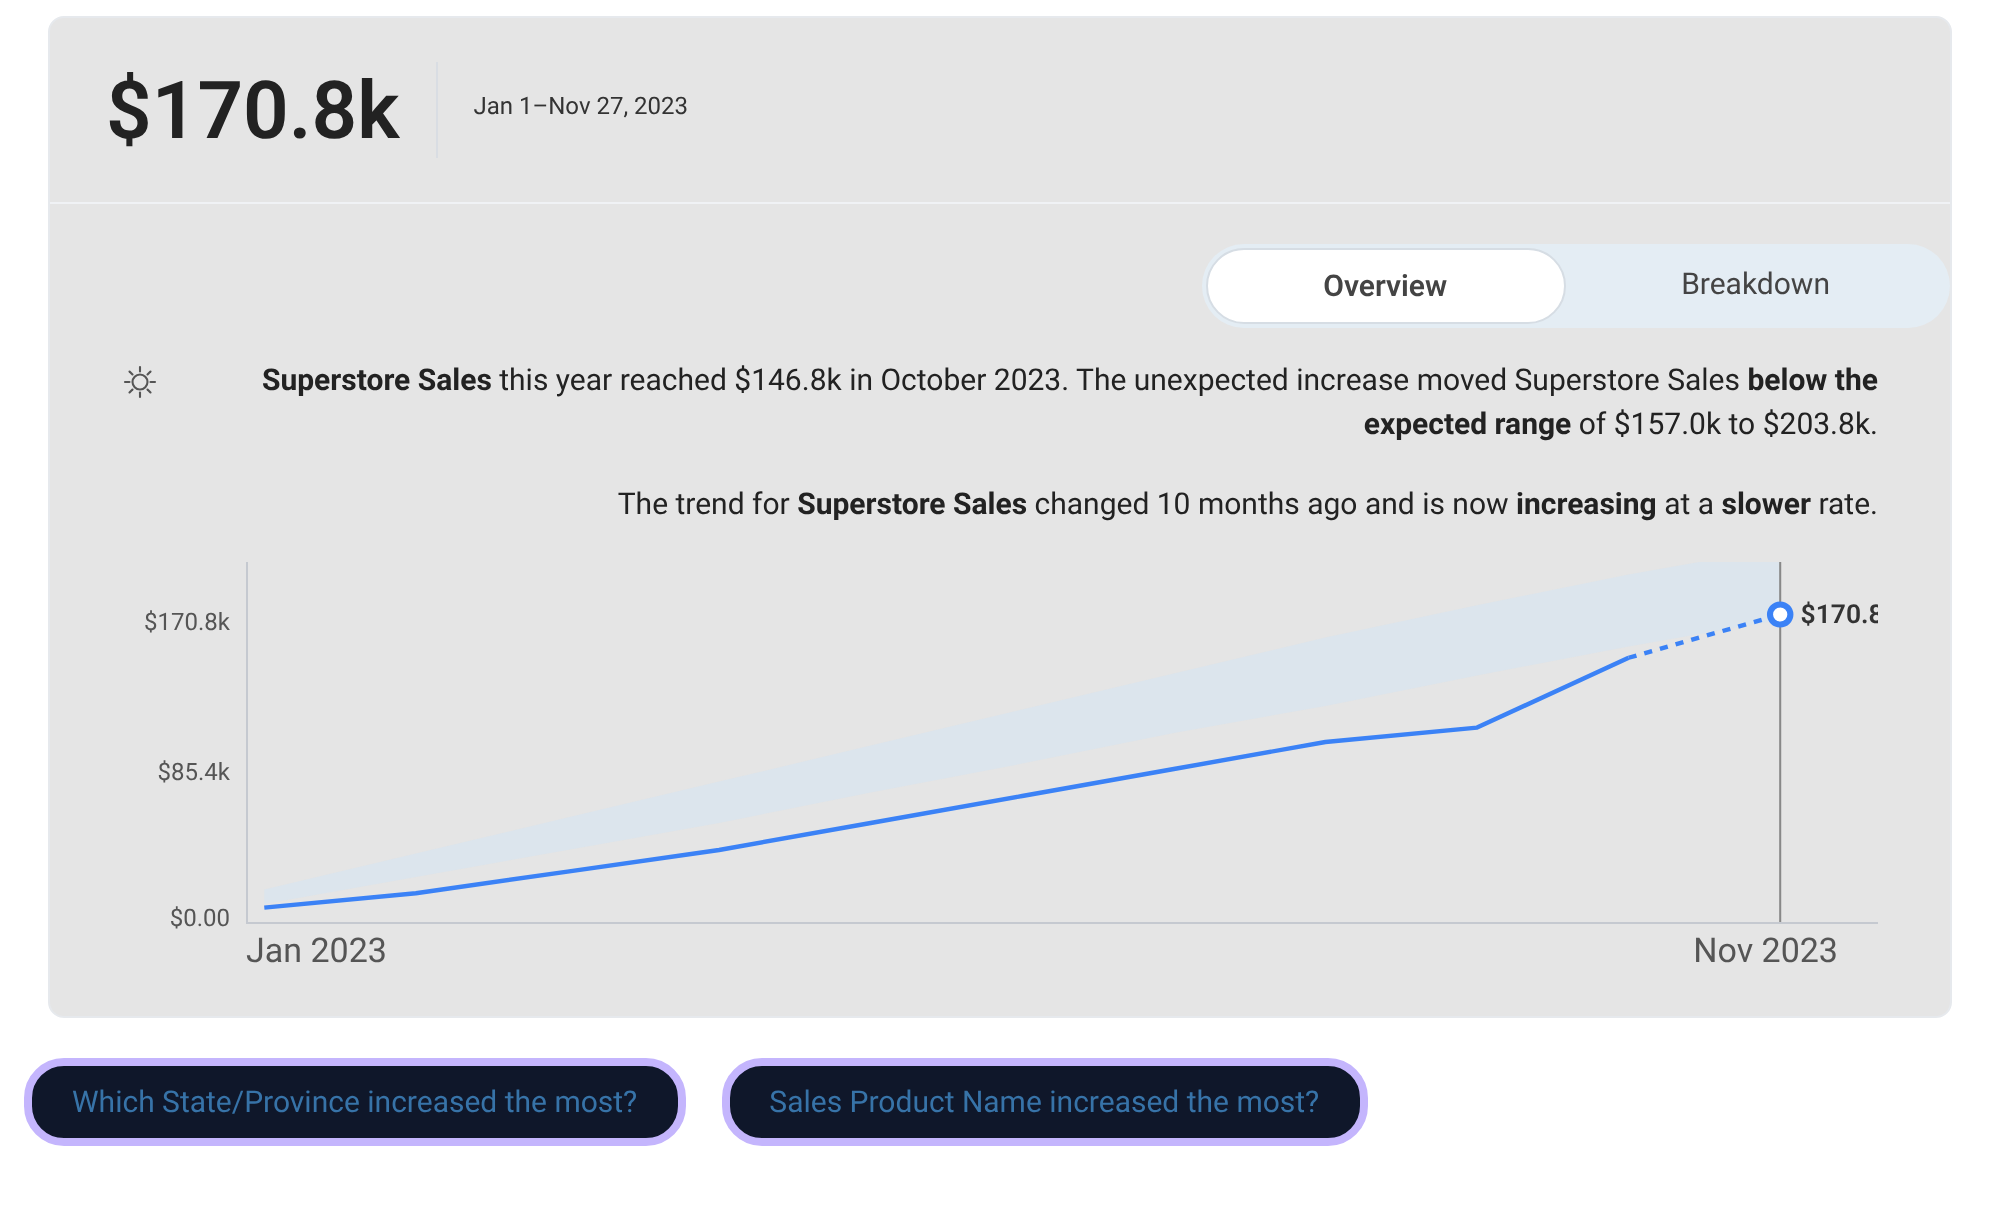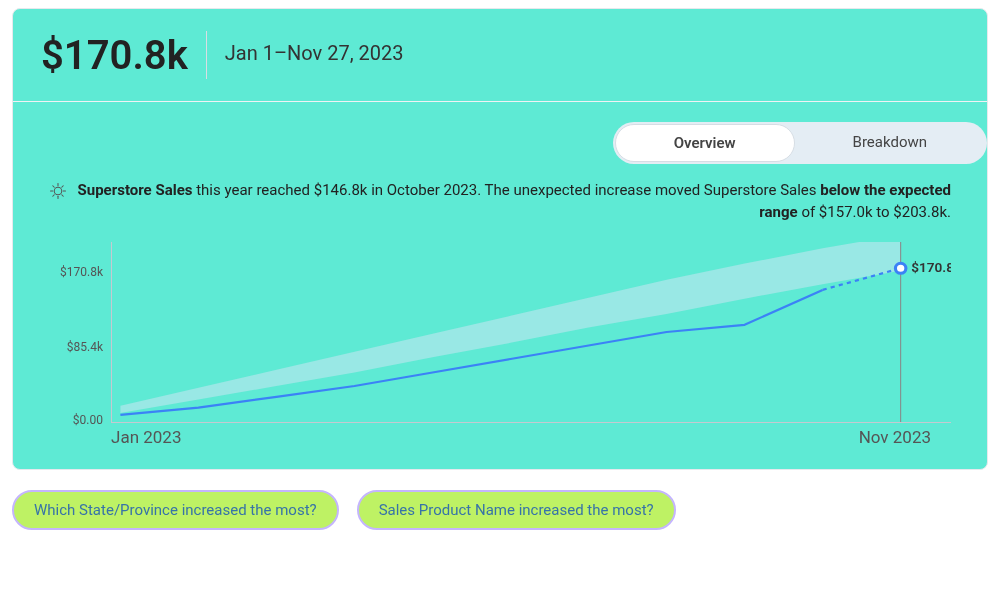--- a/index.html
+++ b/index.html
@@ -1,20 +1,20 @@
 <!DOCTYPE html>
 <html><head>
 <meta charset="utf-8">
 <style>
 html,body{margin:0;padding:0;font-family:-apple-system,"Segoe UI",Roboto,Helvetica,Arial,sans-serif;background:#fff;}
-.card{margin:8px 12px;border:1px solid #e6e9ed;border-radius:8px;background:#5eead4;overflow:hidden;}
+.card{margin:8px 24px;border:1px solid #e6e9ed;border-radius:8px;background:#e5e5e5;overflow:hidden;}
 .hdr{display:flex;align-items:center;padding:22px 28px;border-bottom:1px solid #f0f2f5;}
 .hdr-val{font-size:40px;font-weight:600;color:#222;}
 .hdr-div{width:1px;height:48px;background:#d9dde3;margin:0 18px;}
-.hdr-meta{display:flex;flex-direction:column;font-size:20px;}
+.hdr-meta{display:flex;flex-direction:column;font-size:12px;}
 .hdr-range{color:#333;margin-bottom:4px;}
 .hdr-cmp{color:#666;}
 .hdr-pct{color:#1b75d0;font-weight:500;}
 .tabs-outer{display:flex;justify-content:flex-end;margin:20px 0 14px;}
 .tabs{display:flex;background:#e4edf4;border-radius:22px;padding:2px;}
 .tab{padding:9px 58px;border-radius:20px;font-size:15px;cursor:pointer;color:#444;}
 .tab.active{background:#fff;font-weight:600;border:1px solid #d6dde4;}
 .insight{display:flex;padding:2px 36px 0;text-align:right;}
 .insight-icon{width:18px;height:18px;margin-top:2px;margin-right:10px;flex:none;}
 .insight-text p{margin:0 0 18px;font-size:15px;line-height:1.45;color:#222;}
@@ -25,21 +25,21 @@
 .plot svg{position:absolute;inset:0;width:100%;height:100%;}
 .endline{stroke:#888;stroke-width:1;}
 .band{fill:#d4e6f6;opacity:.5;}
 .actual{fill:none;stroke:#3b82f6;stroke-width:2.2;stroke-linejoin:round;}
 .fcast{fill:none;stroke:#3b82f6;stroke-width:2.2;stroke-dasharray:4 4;}
 .endpt{fill:#fff;stroke:#3b82f6;stroke-width:3;}
 .endlbl{font-size:13px;font-weight:600;fill:#333;}
 .xlabels{position:relative;margin-left:62px;height:22px;font-size:17px;color:#555;}
 .xl{position:absolute;top:4px;}
 .chips{display:flex;gap:18px;margin:20px 12px 8px;}
-.chip{border:2px solid #c4b5fd;border-radius:20px;padding:9px 20px;font-size:15px;color:#3773a8;cursor:pointer;background:#bef264;}
+.chip{border:4px solid #c4b5fd;border-radius:20px;padding:9px 20px;font-size:15px;color:#3773a8;cursor:pointer;background:#0f172a;}
 </style>
 </head>
 <body>
 
 <div class="card">
  <div class="hdr">
   <div class="hdr-val">$170.8k</div>
   <div class="hdr-div"></div>
   <div class="hdr-meta">
    <div class="hdr-range">Jan 1–Nov 27, 2023</div>
@@ -62,20 +62,21 @@
     <line x1="2" y1="12" x2="5" y2="12"></line>
           <line x1="19" y1="12" x2="22" y2="12"></line>
     <line x1="5" y1="5" x2="7" y2="7"></line>
           <line x1="17" y1="17" x2="19" y2="19"></line>
     <line x1="5" y1="19" x2="7" y2="17"></line>
           <line x1="17" y1="7" x2="19" y2="5"></line>
    </g>
   </svg>
   <div class="insight-text">
    <p><strong>Superstore Sales</strong><span> this year reached $146.8k in October 2023. The unexpected increase moved Superstore Sales </span><strong>below the expected range</strong><span> of $157.0k to $203.8k.</span></p>
+   <p><span>The trend for </span><strong>Superstore Sales</strong><span> changed 10 months ago and is now </span><strong>increasing</strong><span> at a </span><strong>slower</strong><span> rate.</span></p>
   </div>
  </div>
 
  <div class="chart-wrap">
   <div class="ylabels">
    <span class="yl" style="top:30px">$170.8k</span>
    <span class="yl" style="top:105px">$85.4k</span>
    <span class="yl" style="top:178px">$0.00</span>
   </div>
   <div class="plot">

